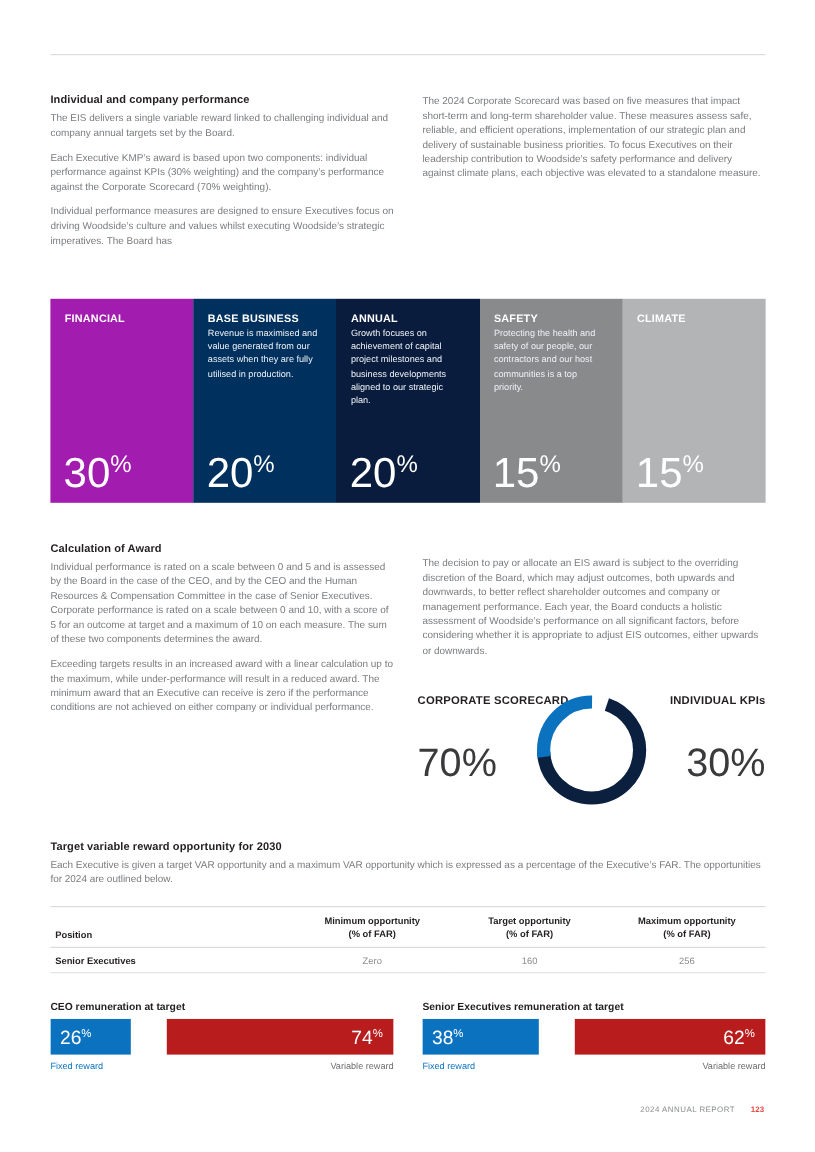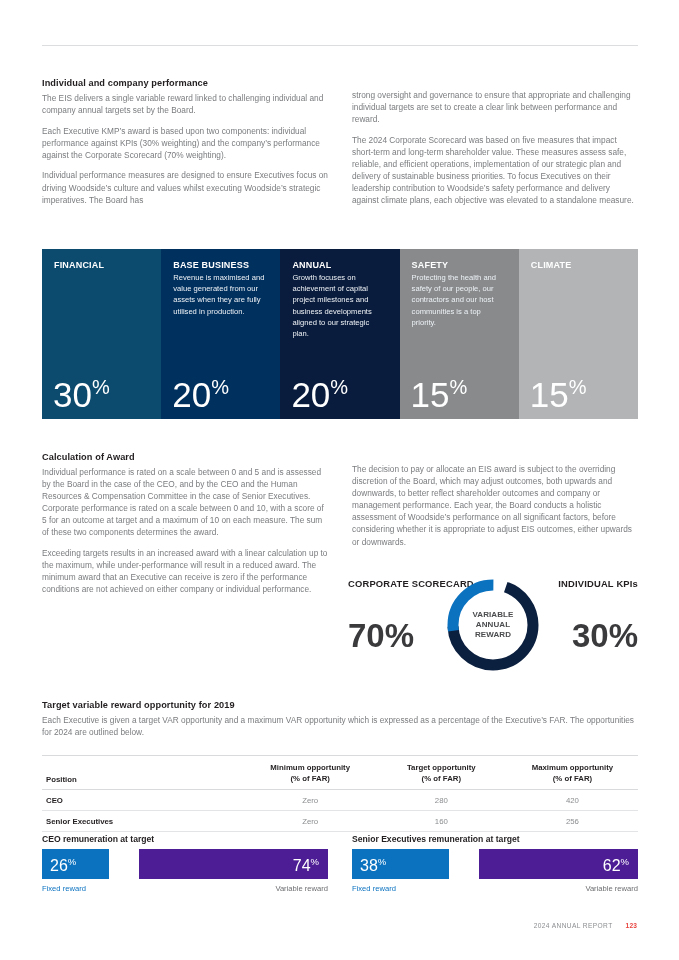--- a/index.html
+++ b/index.html
@@ -112,21 +112,21 @@
     color: #231f20;
     letter-spacing: 0.02em;
     line-height: 12px;
   }
   #lbl-corp { left: 0px; top: 3px; text-align: left; }
   #lbl-indiv { right: 0px; top: 3px; text-align: right; }
   .donut-pct {
     position: absolute;
     font-size: 33px;
     line-height: 33px;
-    font-weight: 700;
+    font-weight: 400;
     color: #3a3a3c;
   }
   #pct-corp { left: 0px; top: 44px; }
   #pct-indiv { right: 0px; top: 44px; }
   #donut-svg { position: absolute; left: 95px; top: 0px; }
   .donut-center {
     position: absolute;
     left: 95px;
     top: 0px;
     width: 100px;
@@ -208,21 +208,21 @@
     overflow: hidden;
     gap: 30px;
   }
   .rem-seg {
     display: flex;
     align-items: center;
     box-sizing: border-box;
     height: 100%;
   }
   .rem-seg.fixed { background: #0b72c0; justify-content: flex-start; padding-left: 8px; }
-  .rem-seg.variable { background: #4c1d95; justify-content: flex-end; padding-right: 9px; }
+  .rem-seg.variable { background: #b91c1c; justify-content: flex-end; padding-right: 9px; }
   .rem-val {
     font-size: 16px;
     font-weight: 300;
     color: #ffffff;
     line-height: 16px;
     white-space: nowrap;
   }
   .rem-val .sym { font-size: 9.5px; vertical-align: super; }
   .rem-legend {
     display: flex;
@@ -255,28 +255,27 @@
   <div class="top-rule"></div>
 
   <div class="twocol" id="intro">
     <div class="col">
       <h2 class="sec-title">Individual and company performance</h2>
       <p class="body">The EIS delivers a single variable reward linked to challenging individual and company annual targets set by the Board.</p>
       <p class="body">Each Executive KMP’s award is based upon two components: individual performance against KPIs (30% weighting) and the company’s performance against the Corporate Scorecard (70% weighting).</p>
       <p class="body">Individual performance measures are designed to ensure Executives focus on driving Woodside’s culture and values whilst executing Woodside’s strategic imperatives. The Board has</p>
     </div>
     <div class="col">
-      <p class="body" style="margin-top:11px">strong oversight and governance to ensure that appropriate and challenging individual targets are set to create a clear link between performance and reward.</p>
       <p class="body">The 2024 Corporate Scorecard was based on five measures that impact short-term and long-term shareholder value. These measures assess safe, reliable, and efficient operations, implementation of our strategic plan and delivery of sustainable business priorities. To focus Executives on their leadership contribution to Woodside’s safety performance and delivery against climate plans, each objective was elevated to a standalone measure.</p>
     </div>
   </div>
 
   <div id="scorecard">
 
-    <div class="sc-panel" style="background:#0c4a6e">
+    <div class="sc-panel" style="background:#a21caf">
       <p class="sc-head">FINANCIAL</p>
       <div class="sc-pct"><span>30</span><span class="sym">%</span></div>
     </div>
 
     <div class="sc-panel" style="background:#00305e">
       <p class="sc-head">BASE BUSINESS</p>
       <p class="sc-desc">Revenue is maximised and value generated from our assets when they are fully utilised in production.</p>
       <div class="sc-pct"><span>20</span><span class="sym">%</span></div>
     </div>
 
@@ -322,29 +321,24 @@
     </div>
     <div class="donut-pct" id="pct-indiv">30%</div>
 
     <svg id="donut-svg" width="100" height="100" viewBox="0 0 100 100">
 
       <circle cx="50" cy="50" r="40" fill="none" stroke="#0b1f3f" stroke-width="11" stroke-dasharray="173.6 77.4" stroke-dashoffset="-13" transform="rotate(-90 50 50)"></circle>
 
       <circle cx="50" cy="50" r="40" fill="none" stroke="#0b72c0" stroke-width="11" stroke-dasharray="69.1 182" stroke-dashoffset="-182.4" transform="rotate(-90 50 50)"></circle>
     </svg>
 
-    <div class="donut-center">
-      <span>VARIABLE</span>
-      <span>ANNUAL</span>
-      <span>REWARD</span>
-    </div>
   </div>
 
   <div id="target-sec">
-    <h2 class="sec-title">Target variable reward opportunity for 2019</h2>
+    <h2 class="sec-title">Target variable reward opportunity for 2030</h2>
     <p class="body">Each Executive is given a target VAR opportunity and a maximum VAR opportunity which is expressed as a percentage of the Executive’s FAR. The opportunities for 2024 are outlined below.</p>
   </div>
 
   <table class="var-table">
     <colgroup>
         <col class="c1">
         <col class="c2">
         <col class="c3">
         <col class="c4">
       </colgroup>
@@ -360,26 +354,20 @@
           <span>(% of FAR)</span>
         </th>
         <th class="num-h">
           <span>Maximum opportunity</span><br>
           <span>(% of FAR)</span>
         </th>
       </tr>
     </thead>
     <tbody>
       <tr>
-        <td class="pos">CEO</td>
-        <td class="num">Zero</td>
-        <td class="num">280</td>
-        <td class="num">420</td>
-      </tr>
-      <tr>
         <td class="pos">Senior Executives</td>
         <td class="num">Zero</td>
         <td class="num">160</td>
         <td class="num">256</td>
       </tr>
     </tbody>
   </table>
 
   <div class="rem-block" id="rem-ceo">
     <p class="rem-title">CEO remuneration at target</p>

